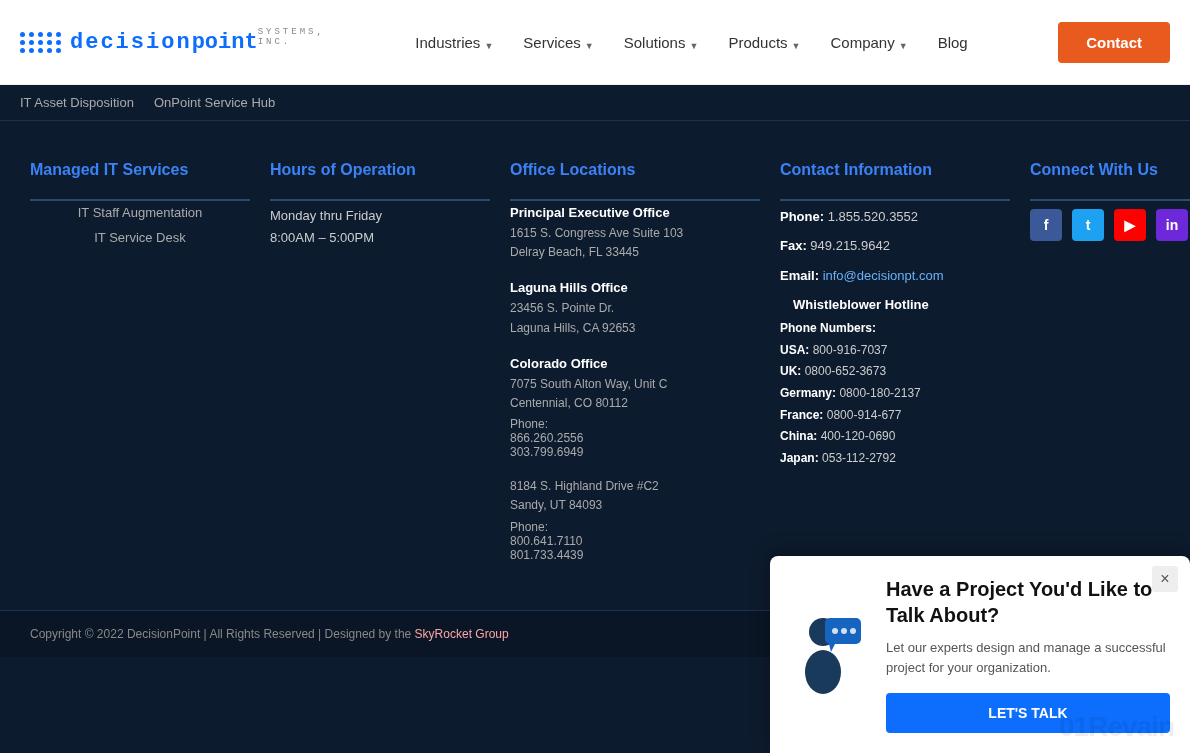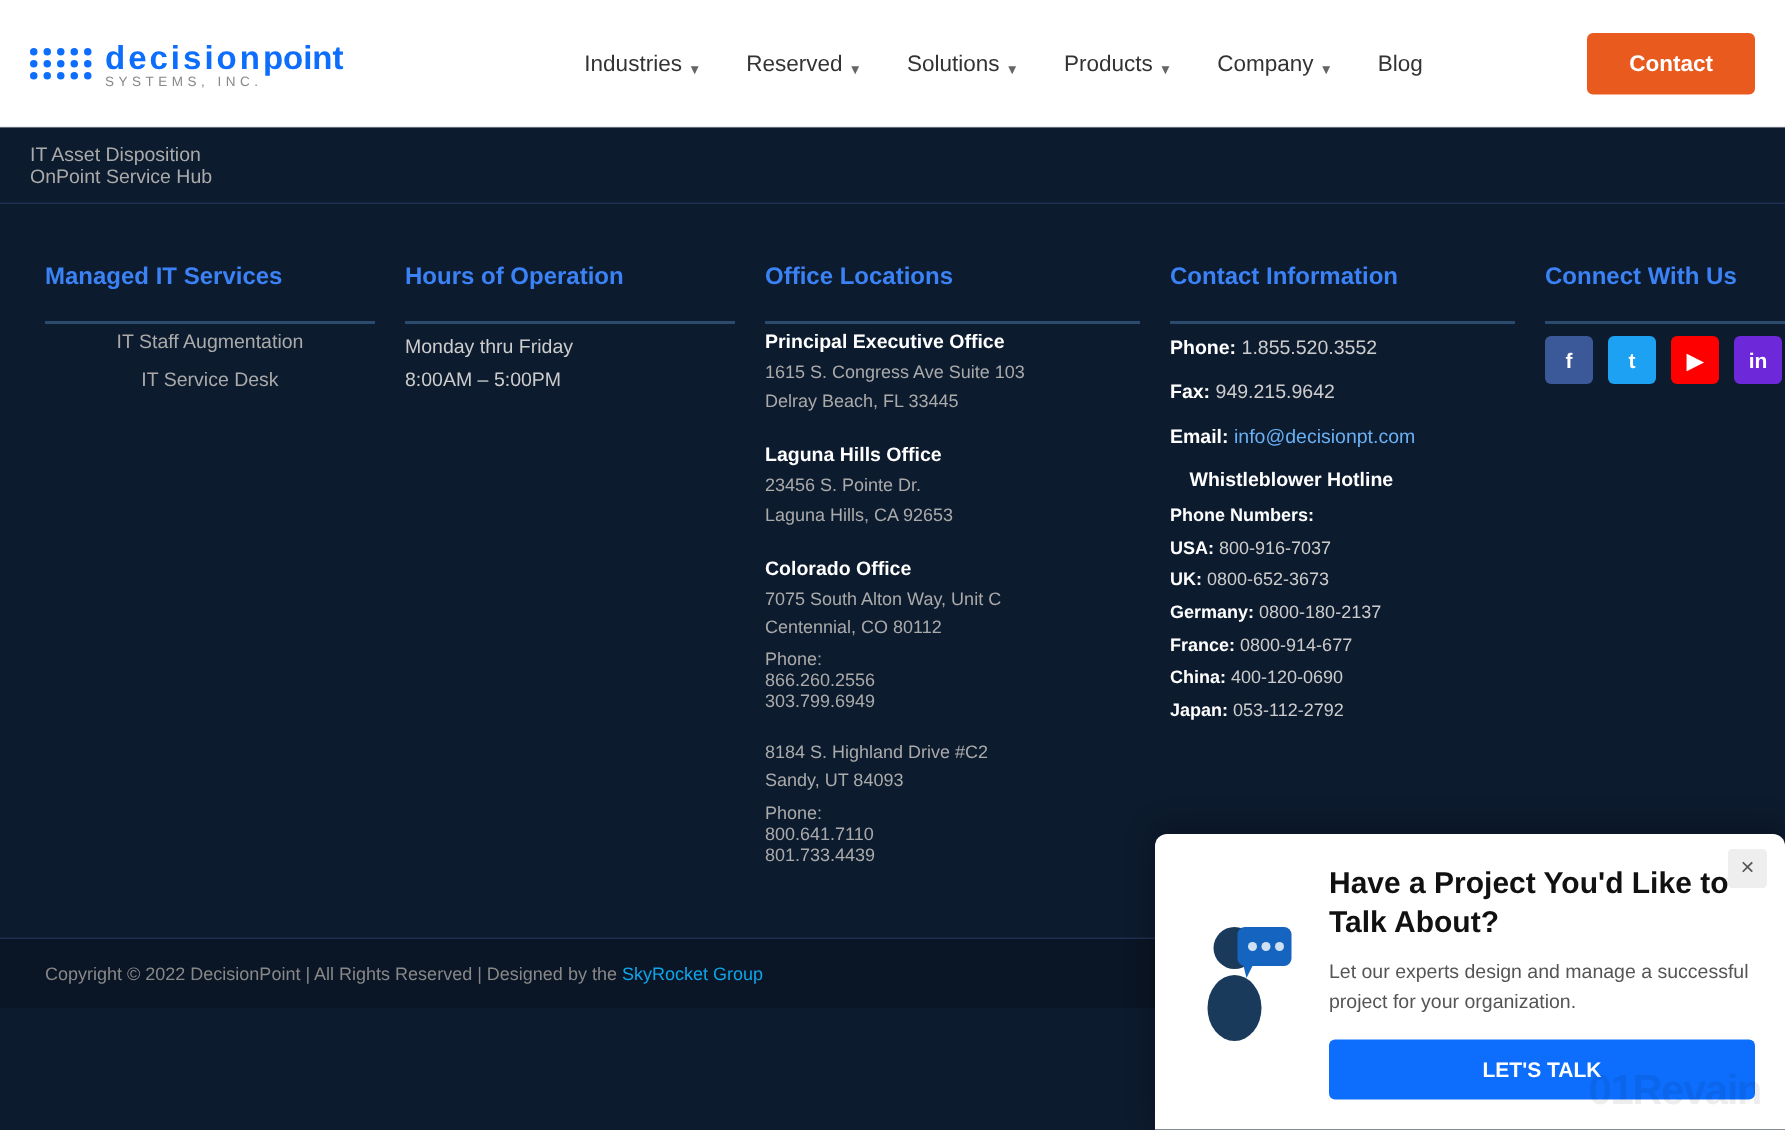--- a/index.html
+++ b/index.html
@@ -8,21 +8,21 @@
     
     nav {
       background: #fff;
       display: flex;
       align-items: center;
       padding: 0 20px;
       height: 85px;
       border-bottom: 1px solid #eee;
     }
     .logo-area { display: flex; align-items: center; flex: 0 0 260px; }
-    .logo-text { display: flex; flex-direction: column; }
+    .logo-text { display: flex; flex-direction: row; font-family: Liberation Mono, monospace; }
     .logo-decision { color: #0d6efd; font-size: 22px; font-weight: bold; letter-spacing: 2px; }
     .logo-point { color: #0d6efd; font-size: 22px; font-weight: bold; }
     .logo-sub { color: #888; font-size: 9px; letter-spacing: 3px; margin-top: -3px; }
 
     
     .logo-dots {
       display: grid;
       grid-template-columns: repeat(5,6px);
       gap: 3px;
       margin-right: 8px;
@@ -41,22 +41,22 @@
     .contact-btn {
       background: #e85a1e; color: #fff; border: none; padding: 12px 28px;
       font-size: 15px; border-radius: 4px; cursor: pointer; font-weight: bold;
     }
 
     
     .top-strip {
       background: #0d1b2e;
       display: flex;
       padding: 10px 20px;
+      gap: 20px;
       border-bottom: 1px solid #1e3050;
-      flex-direction: column;
     }
     .top-strip a { color: #aaa; text-decoration: none; font-size: 13px; }
 
     
     .footer-main {
       background: #0d1b2e;
       padding: 40px 30px 30px;
       display: grid;
       grid-template-columns: 220px 220px 250px 230px 200px;
       gap: 20px;
@@ -107,21 +107,21 @@
     .social-li { background: #6d28d9; }
 
     
     .footer-bottom {
       background: #0a1525;
       padding: 16px 30px;
       color: #888;
       font-size: 12px;
       border-top: 1px solid #1e3050;
     }
-    .footer-bottom a { color: #0ea5e9; text-decoration: none; margin-top: 21px; }
+    .footer-bottom a { color: #fca5a5; text-decoration: none; margin-top: 21px; }
 
     
     .popup-overlay {
       position: fixed;
       bottom: 0; right: 0;
       width: 420px;
       background: #fff;
       border-radius: 8px 8px 0 0;
       box-shadow: 0 -4px 20px rgba(0,0,0,0.3);
       overflow: hidden;
@@ -194,21 +194,21 @@
   </div>
   <ul>
     <li>
       <a href="#">
         <span>Industries</span>
         <span class="chevron">▼</span>
       </a>
     </li>
     <li>
       <a href="#">
-        <span>Reserved</span>
+        <span>Services</span>
         <span class="chevron">▼</span>
       </a>
     </li>
     <li>
       <a href="#">
         <span>Solutions</span>
         <span class="chevron">▼</span>
       </a>
     </li>
     <li>

